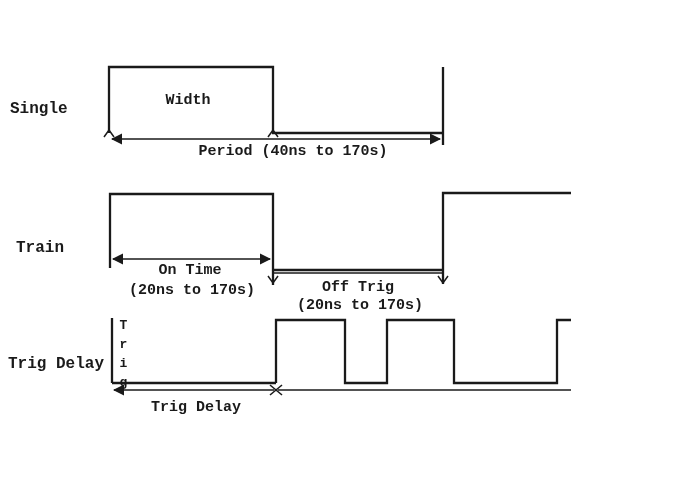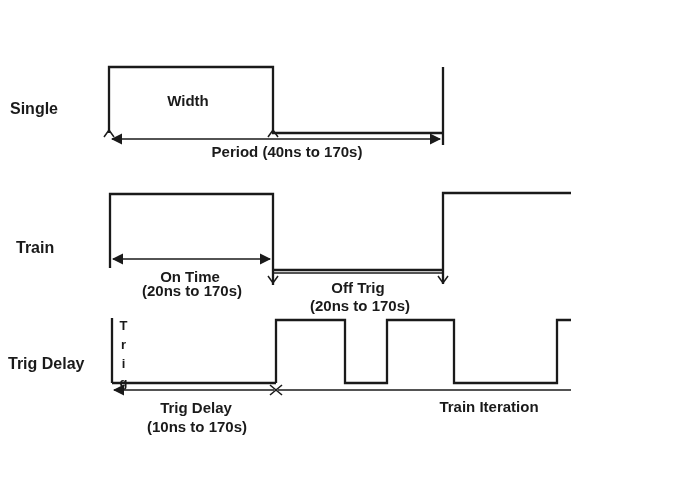--- a/index.html
+++ b/index.html
@@ -1,20 +1,20 @@
 <!DOCTYPE html>
 <html><head>
 <meta charset="utf-8">
 <style>
   html,body{margin:0;padding:0;background:#ffffff;}
   .diagram{
     position:relative;
     width:571px;height:500px;
     background:#ffffff;
-    font-family:Liberation Sans, sans-serif;
+    font-family:Liberation Mono, monospace;
     color:#1a1a1a;
     overflow:hidden;
   }
   .diagram svg{position:absolute;left:0;top:0;}
   .txt{
     position:absolute;
     white-space:nowrap;
     font-size:15px;
     font-weight:600;
     color:#1a1a1a;
@@ -73,27 +73,25 @@
     <line x1="114" y1="390" x2="274" y2="390" stroke="#1a1a1a" stroke-width="1.4" marker-start="url(#mA)"></line>
     <line x1="278" y1="390" x2="676" y2="390" stroke="#1a1a1a" stroke-width="1.4" marker-end="url(#mA)"></line>
     <g stroke="#1a1a1a" stroke-width="1.6">
       <line x1="270" y1="385" x2="282" y2="395"></line>
       <line x1="270" y1="395" x2="282" y2="385"></line>
     </g>
   </svg>
 
   <div class="txt row-label" style="left:10px;top:100px">Single</div>
   <div class="txt ctr" style="left:188px;top:92px">Width</div>
-  <div class="txt ctr" style="left:287px;top:143px">Period (40ns to 170s)</div>
+  <div class="txt ctr" style="left:293px;top:143px">Period (40ns to 170s)</div>
 
   <div class="txt row-label" style="left:16px;top:239px">Train</div>
-  <div class="txt ctr" style="left:190px;top:268px">On Time</div>
+  <div class="txt ctr" style="left:190px;top:262px">On Time</div>
   <div class="txt ctr" style="left:192px;top:282px">(20ns to 170s)</div>
   <div class="txt ctr" style="left:358px;top:279px">Off Trig</div>
   <div class="txt ctr" style="left:360px;top:297px">(20ns to 170s)</div>
 
   <div class="txt row-label" style="left:8px;top:355px">Trig Delay</div>
   <div class="txt vertical" style="left:115px;top:318px">Trig</div>
   <div class="txt ctr" style="left:196px;top:399px">Trig Delay</div>
-  <div class="txt ctr" style="left:197px;top:418px">(10ns to 170s)</div>
-  <div class="txt ctr" style="left:489px;top:398px">Train Iteration</div>
 
 </div>
 
 </body></html>

